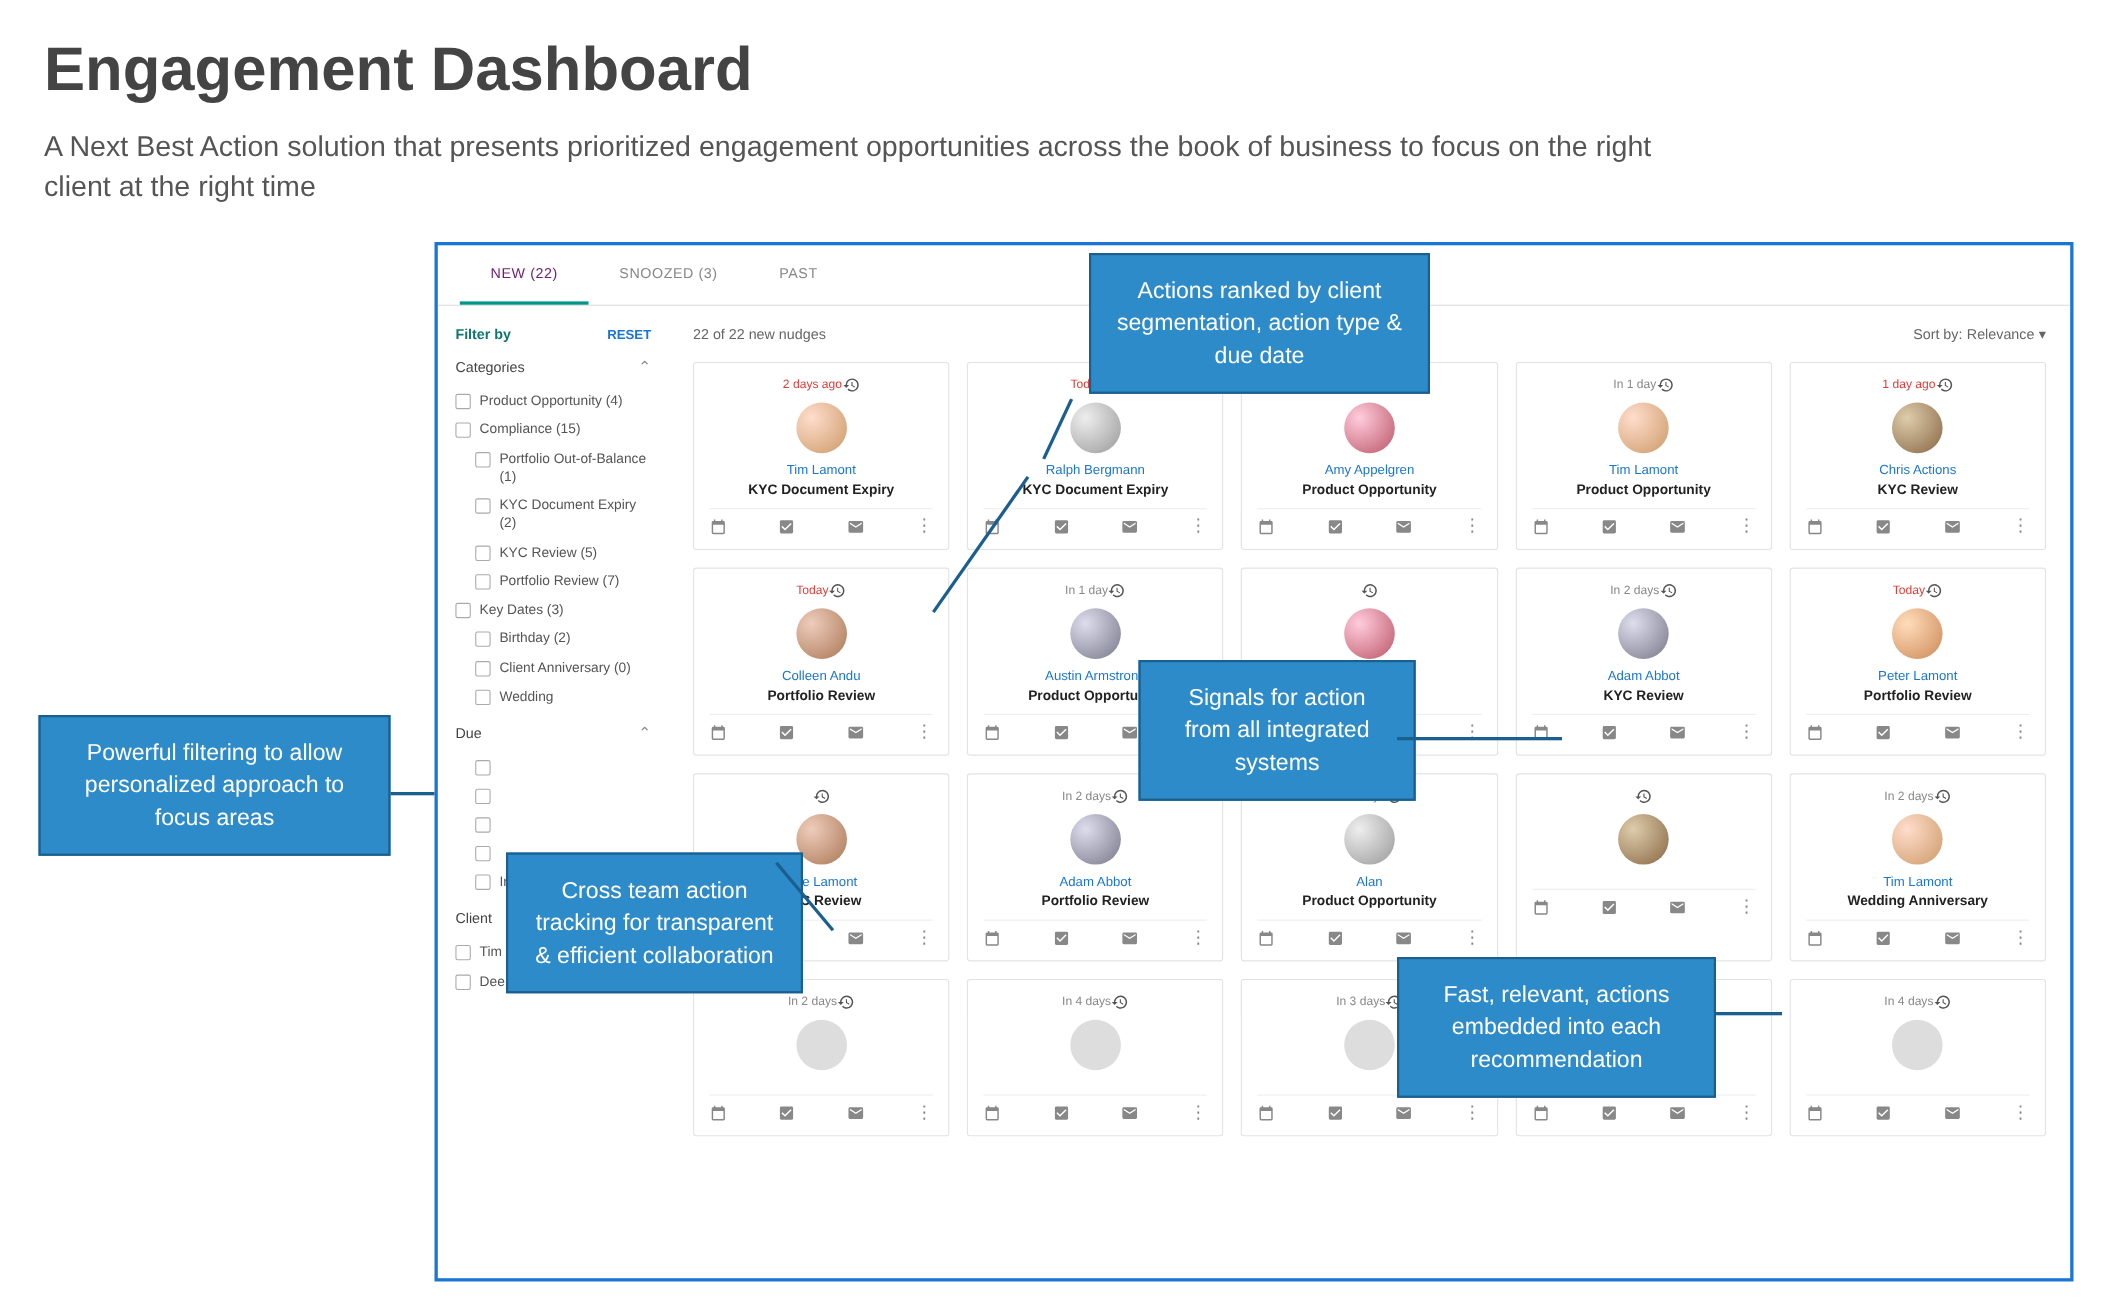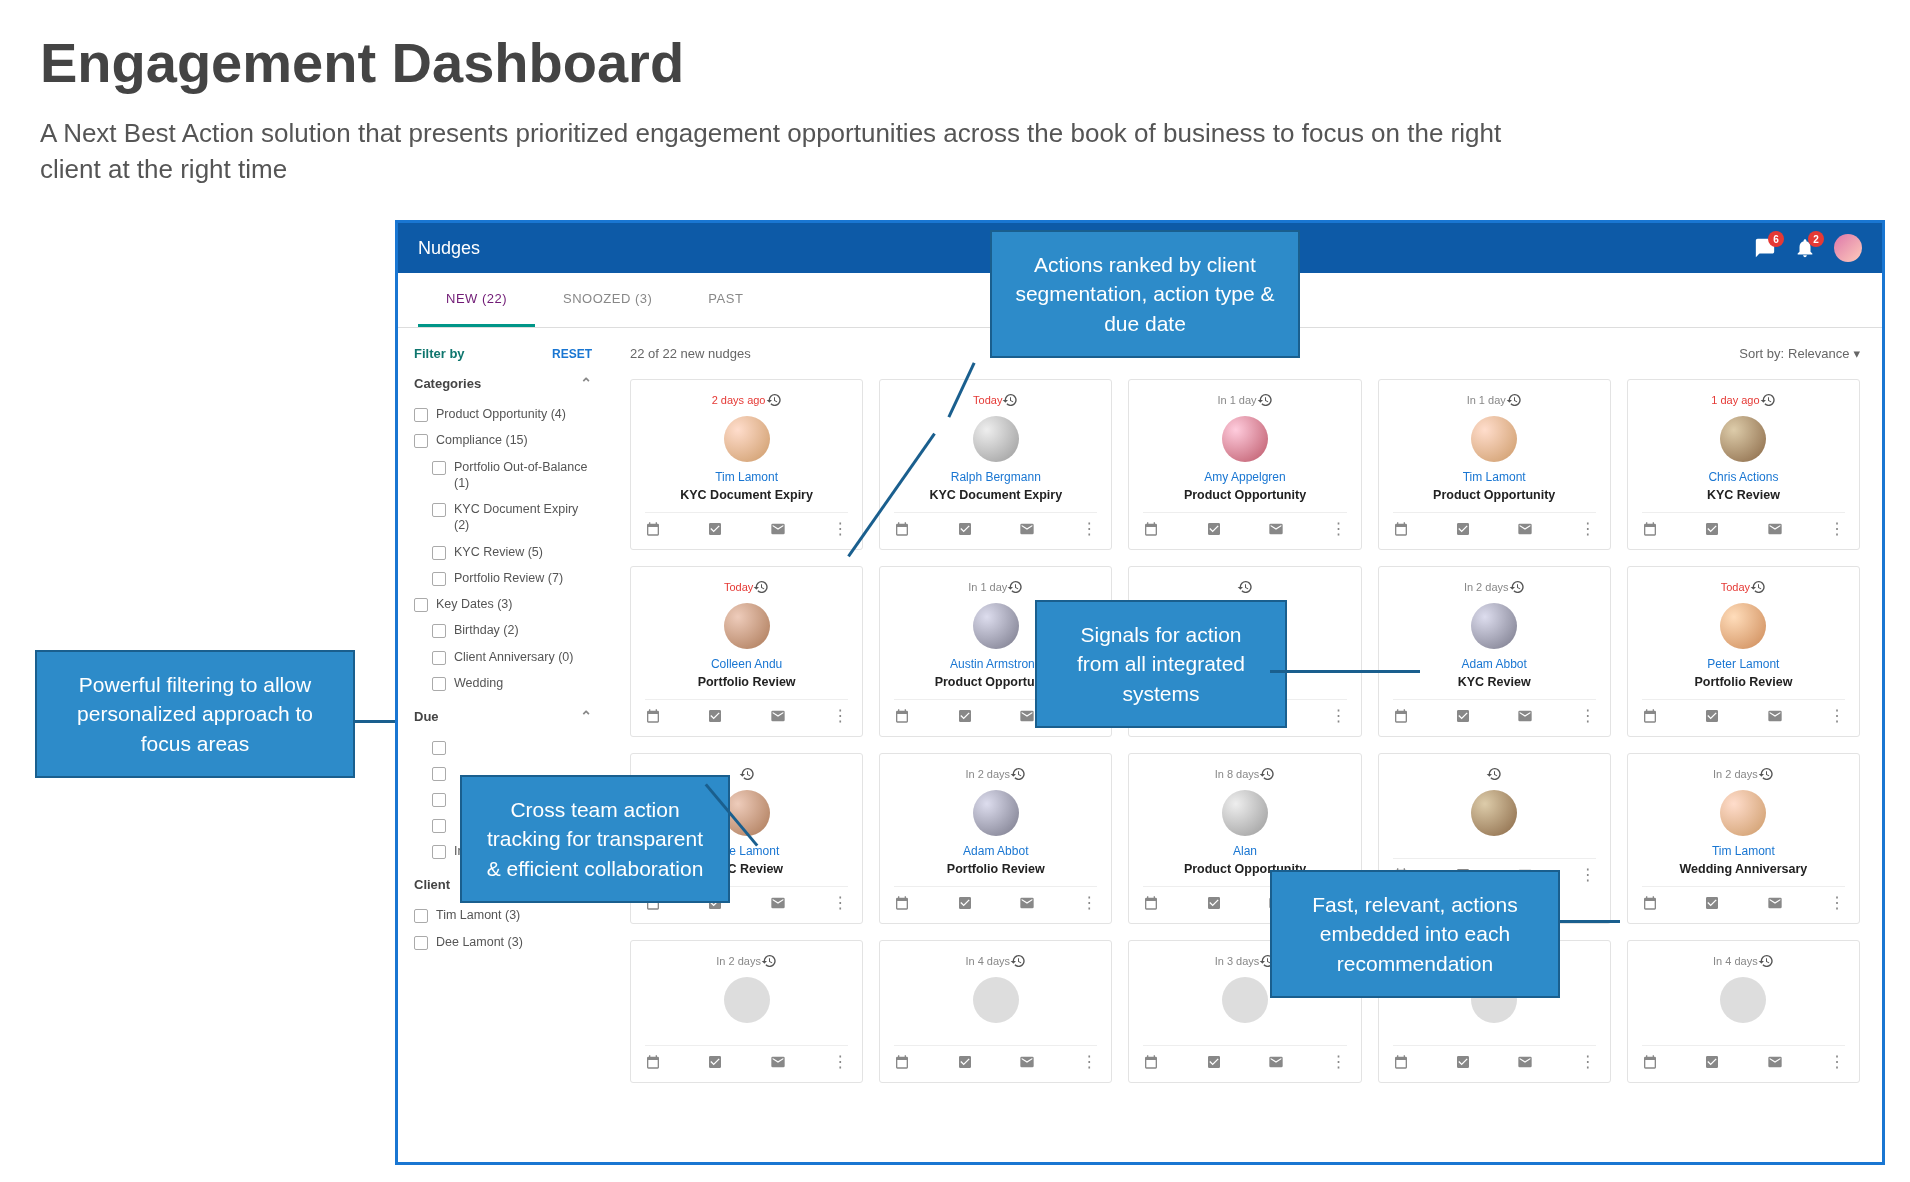--- a/index.html
+++ b/index.html
@@ -15,21 +15,21 @@
 .avatar-small { width: 28px; height: 28px; border-radius: 50%; background: linear-gradient(135deg,#d7a,#fcb); }
 .tabs { display: flex; border-bottom: 1px solid #ddd; padding: 0 20px; }
 .tab { padding: 18px 28px; font-size: 13px; color: #888; text-transform: uppercase; letter-spacing: 0.5px; cursor: pointer; border-bottom: 3px solid transparent; }
 .tab.active { color: #701a75; border-bottom-color: #009688; }
 .content-area { display: flex; height: calc(100% - 110px); }
 .sidebar { width: 210px; padding: 18px 16px; font-size: 13px; overflow-y: auto; }
 .filter-header { display: flex; justify-content: space-between; align-items: center; margin-bottom: 14px; }
 .filter-title { font-weight: 600; color: #0f766e; }
 .reset-link { color: #1976d2; font-weight: 600; font-size: 12px; cursor: pointer; }
 .filter-section { margin-bottom: 12px; }
-.filter-section-header { display: flex; justify-content: space-between; align-items: center; font-weight: 700; color: #444; margin-bottom: 10px; cursor: pointer; }
+.filter-section-header { display: flex; justify-content: space-between; align-items: center; font-weight: 400; color: #444; margin-bottom: 10px; cursor: pointer; }
 .chevron { font-size: 14px; color: #888; }
 .filter-item { display: flex; align-items: flex-start; gap: 8px; padding: 5px 0; font-size: 12.5px; color: #555; cursor: pointer; }
 .filter-item.sub { padding-left: 18px; }
 .checkbox { width: 14px; height: 14px; border: 1.5px solid #aaa; border-radius: 2px; flex-shrink: 0; margin-top: 2px; }
 .filter-item-label { line-height: 1.3; }
 .main-area { flex: 1; padding: 18px 22px; overflow-y: auto; }
 .main-header { display: flex; justify-content: space-between; align-items: center; margin-bottom: 18px; font-size: 13px; color: #666; }
 .sort-by { display: flex; align-items: center; gap: 4px; cursor: pointer; }
 .cards-grid { display: grid; grid-template-columns: repeat(5, 1fr); gap: 16px; }
 .card { border: 1px solid #e3e3e3; border-radius: 3px; padding: 12px 14px; background: #fff; display: flex; flex-direction: column; align-items: center; }
@@ -54,38 +54,20 @@
 .callout-line { position: absolute; background: #1a5f8e; }
 svg { display: block; }
 </style>
 </head>
 <body>
 
 <h1 class="page-title">Engagement Dashboard</h1>
 <p class="page-subtitle">A Next Best Action solution that presents prioritized engagement opportunities across the book of business to focus on the right client at the right time</p>
 
 <div class="app-frame">
-  <div class="app-header">
-    <div class="app-header-title">Nudges</div>
-    <div class="app-header-right">
-      <div class="header-icon">
-        <svg viewBox="0 0 24 24" width="22" height="22" fill="currentColor">
-            <path d="M20 2H4c-1.1 0-2 .9-2 2v18l4-4h14c1.1 0 2-.9 2-2V4c0-1.1-.9-2-2-2z"></path>
-          </svg>
-        <span class="badge">6</span>
-      </div>
-      <div class="header-icon">
-        <svg viewBox="0 0 24 24" width="22" height="22" fill="currentColor">
-            <path d="M12 22c1.1 0 2-.9 2-2h-4c0 1.1.9 2 2 2zm6-6v-5c0-3.07-1.63-5.64-4.5-6.32V4c0-.83-.67-1.5-1.5-1.5s-1.5.67-1.5 1.5v.68C7.64 5.36 6 7.92 6 11v5l-2 2v1h16v-1l-2-2z"></path>
-          </svg>
-        <span class="badge">2</span>
-      </div>
-      <div class="avatar-small"></div>
-    </div>
-  </div>
 
   <div class="tabs" id="tabs">
       <div class="tab active">NEW (22)</div>
       <div class="tab">SNOOZED (3)</div>
       <div class="tab">PAST</div>
     </div>
 
   <div class="content-area">
     <div class="sidebar">
       <div class="filter-header">

